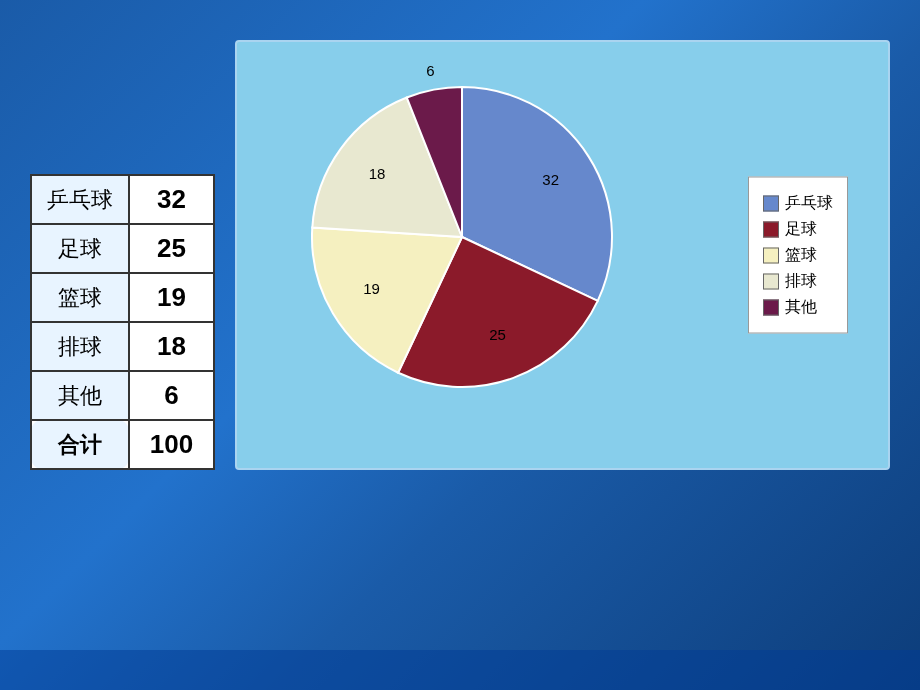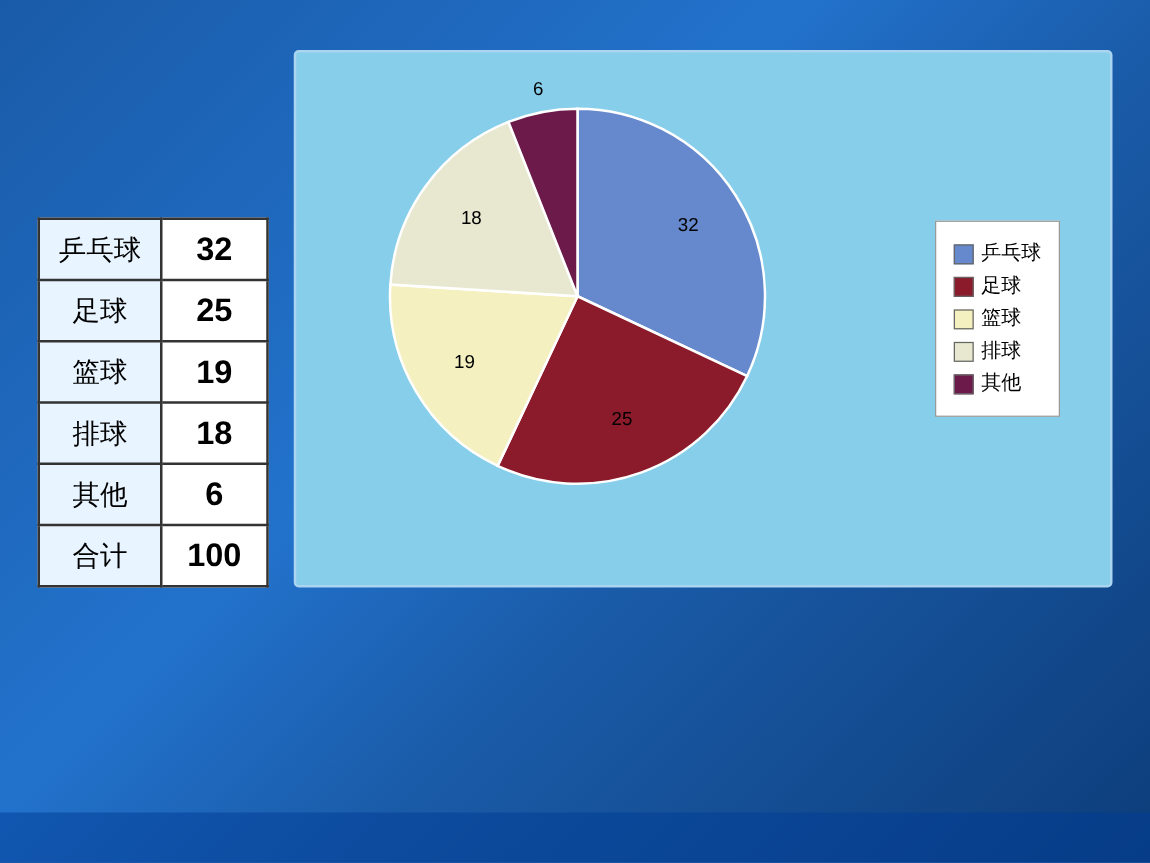--- a/index.html
+++ b/index.html
@@ -179,21 +179,21 @@
           </tr>
           <tr>
             <td>排球</td>
             <td>18</td>
           </tr>
           <tr>
             <td>其他</td>
             <td>6</td>
           </tr>
           <tr>
-            <td style="font-weight: normal;">合计</td>
+            <td style="font-weight: bold; border-radius: 11px;">合计</td>
             <td style="font-weight: bold; margin-left: 16px;">100</td>
           </tr>
         </tbody>
     </table>
 
     <div class="chart-container">
       <div class="chart-inner">
 
         <svg class="pie-chart" width="350" height="350" viewBox="0 0 350 350">
 

